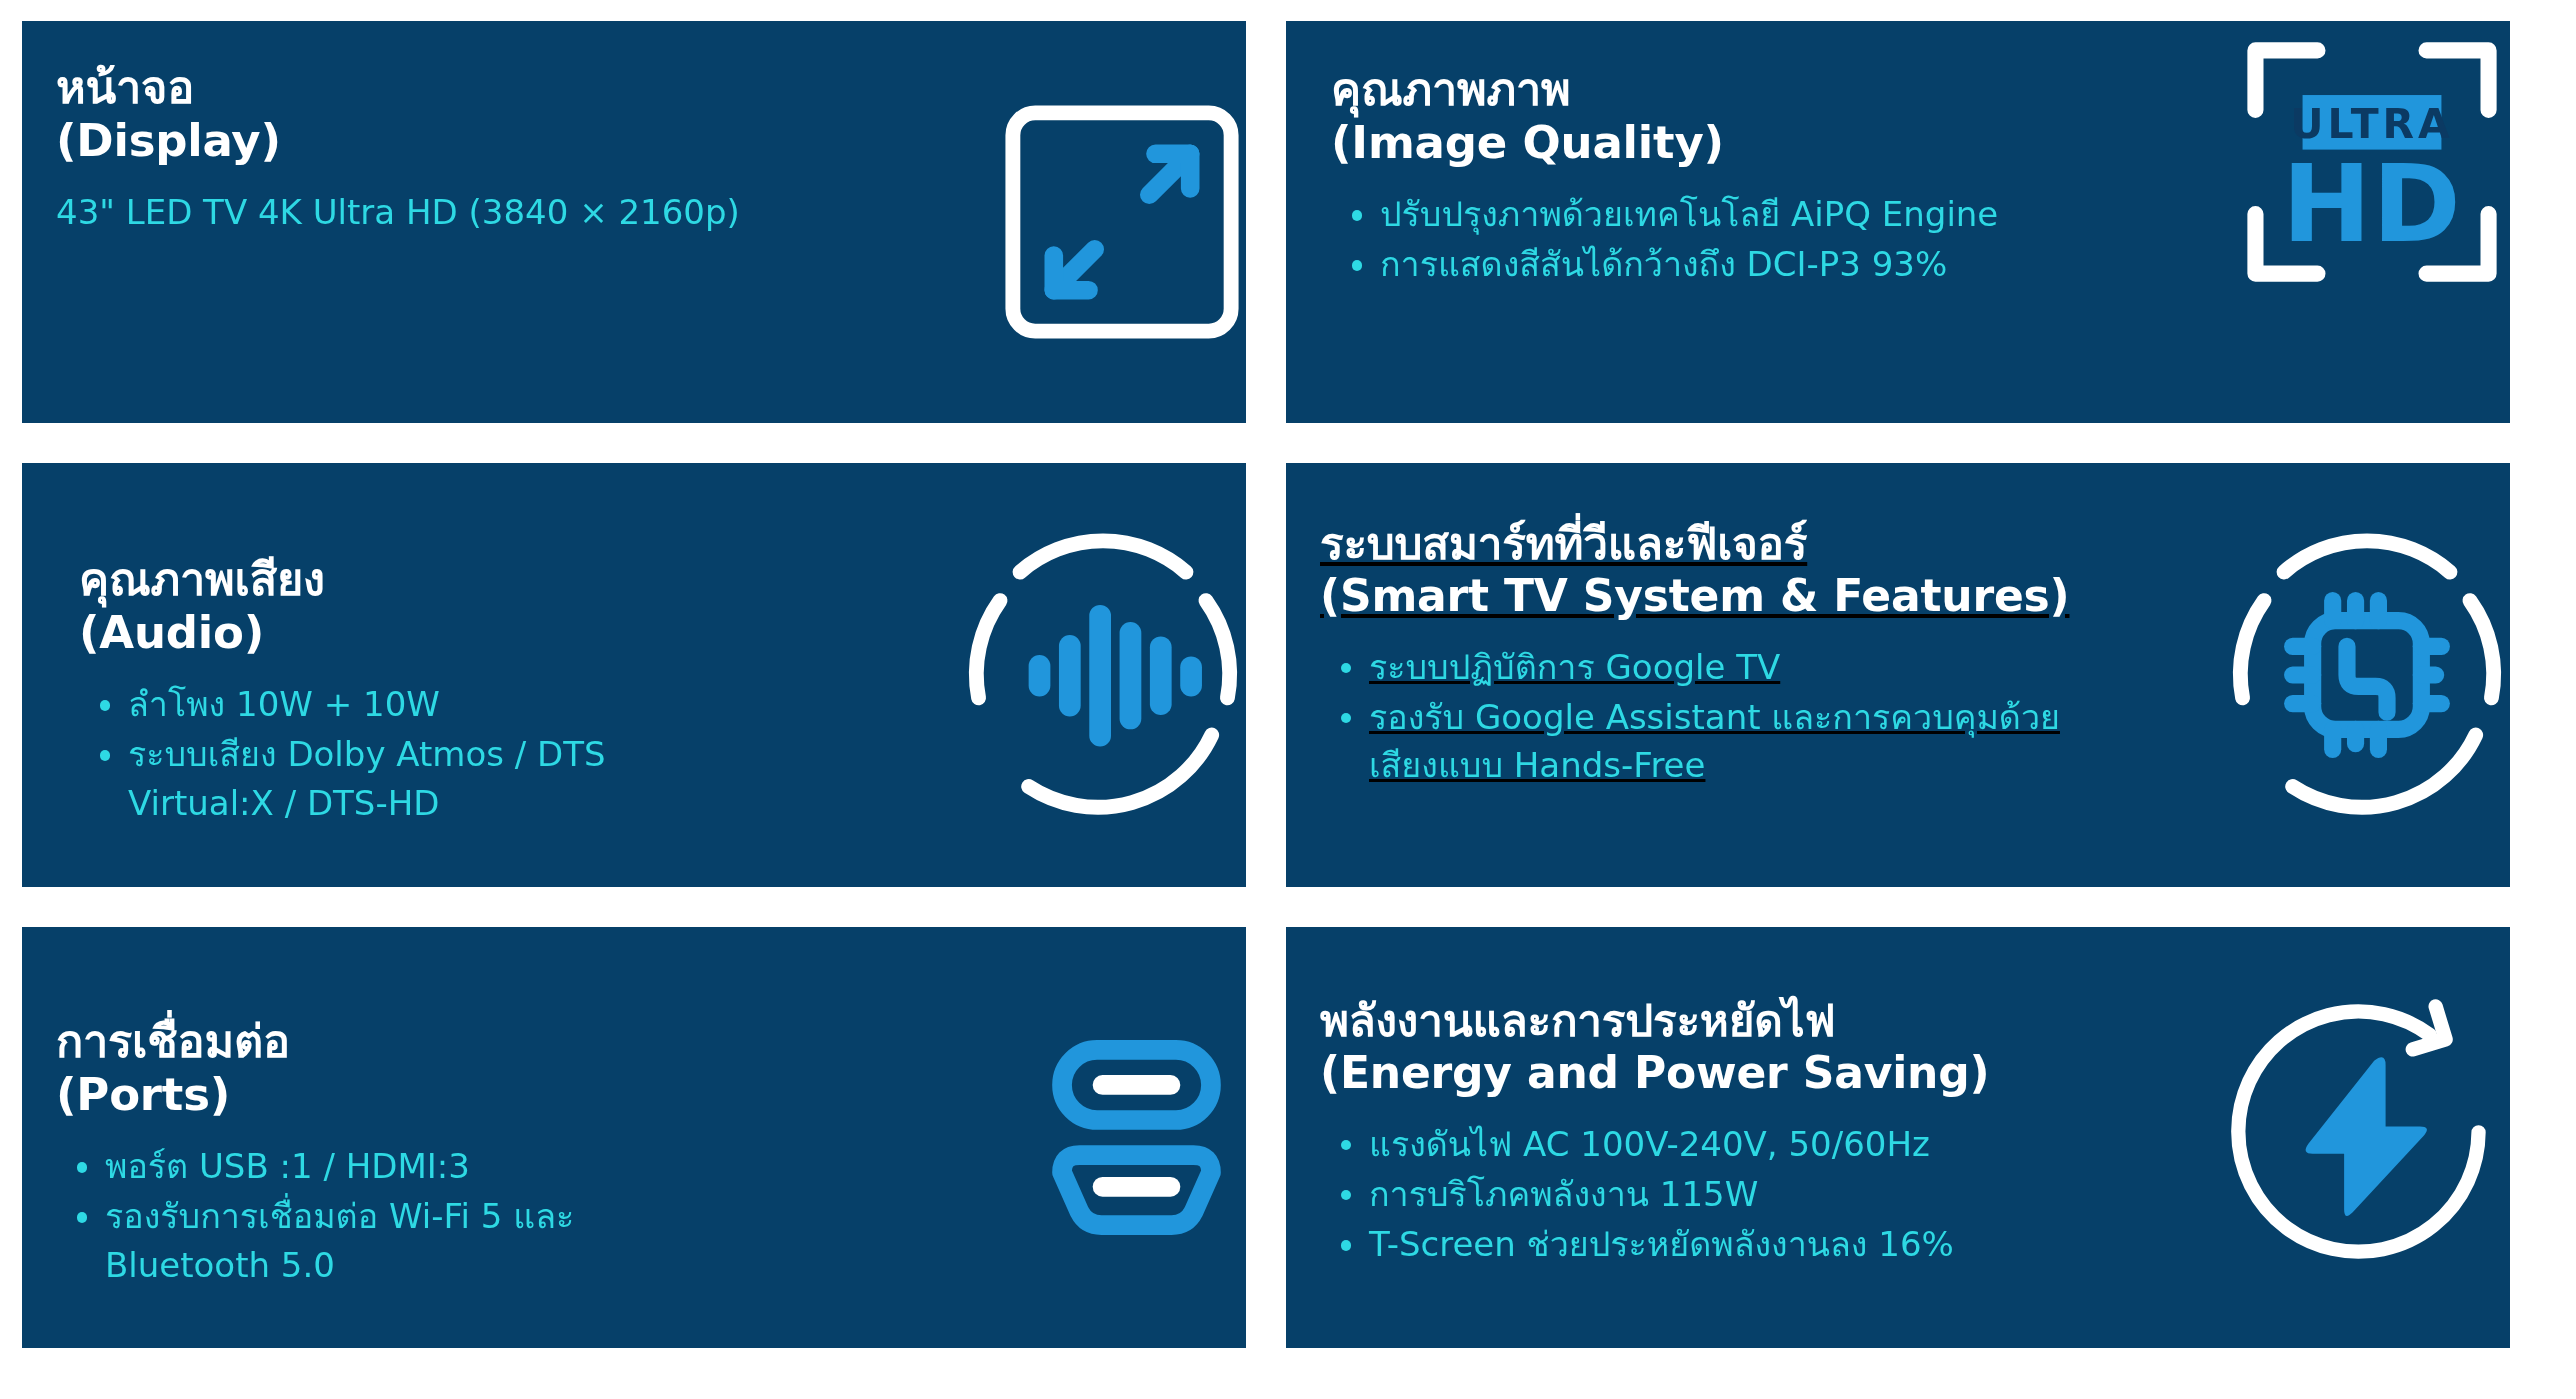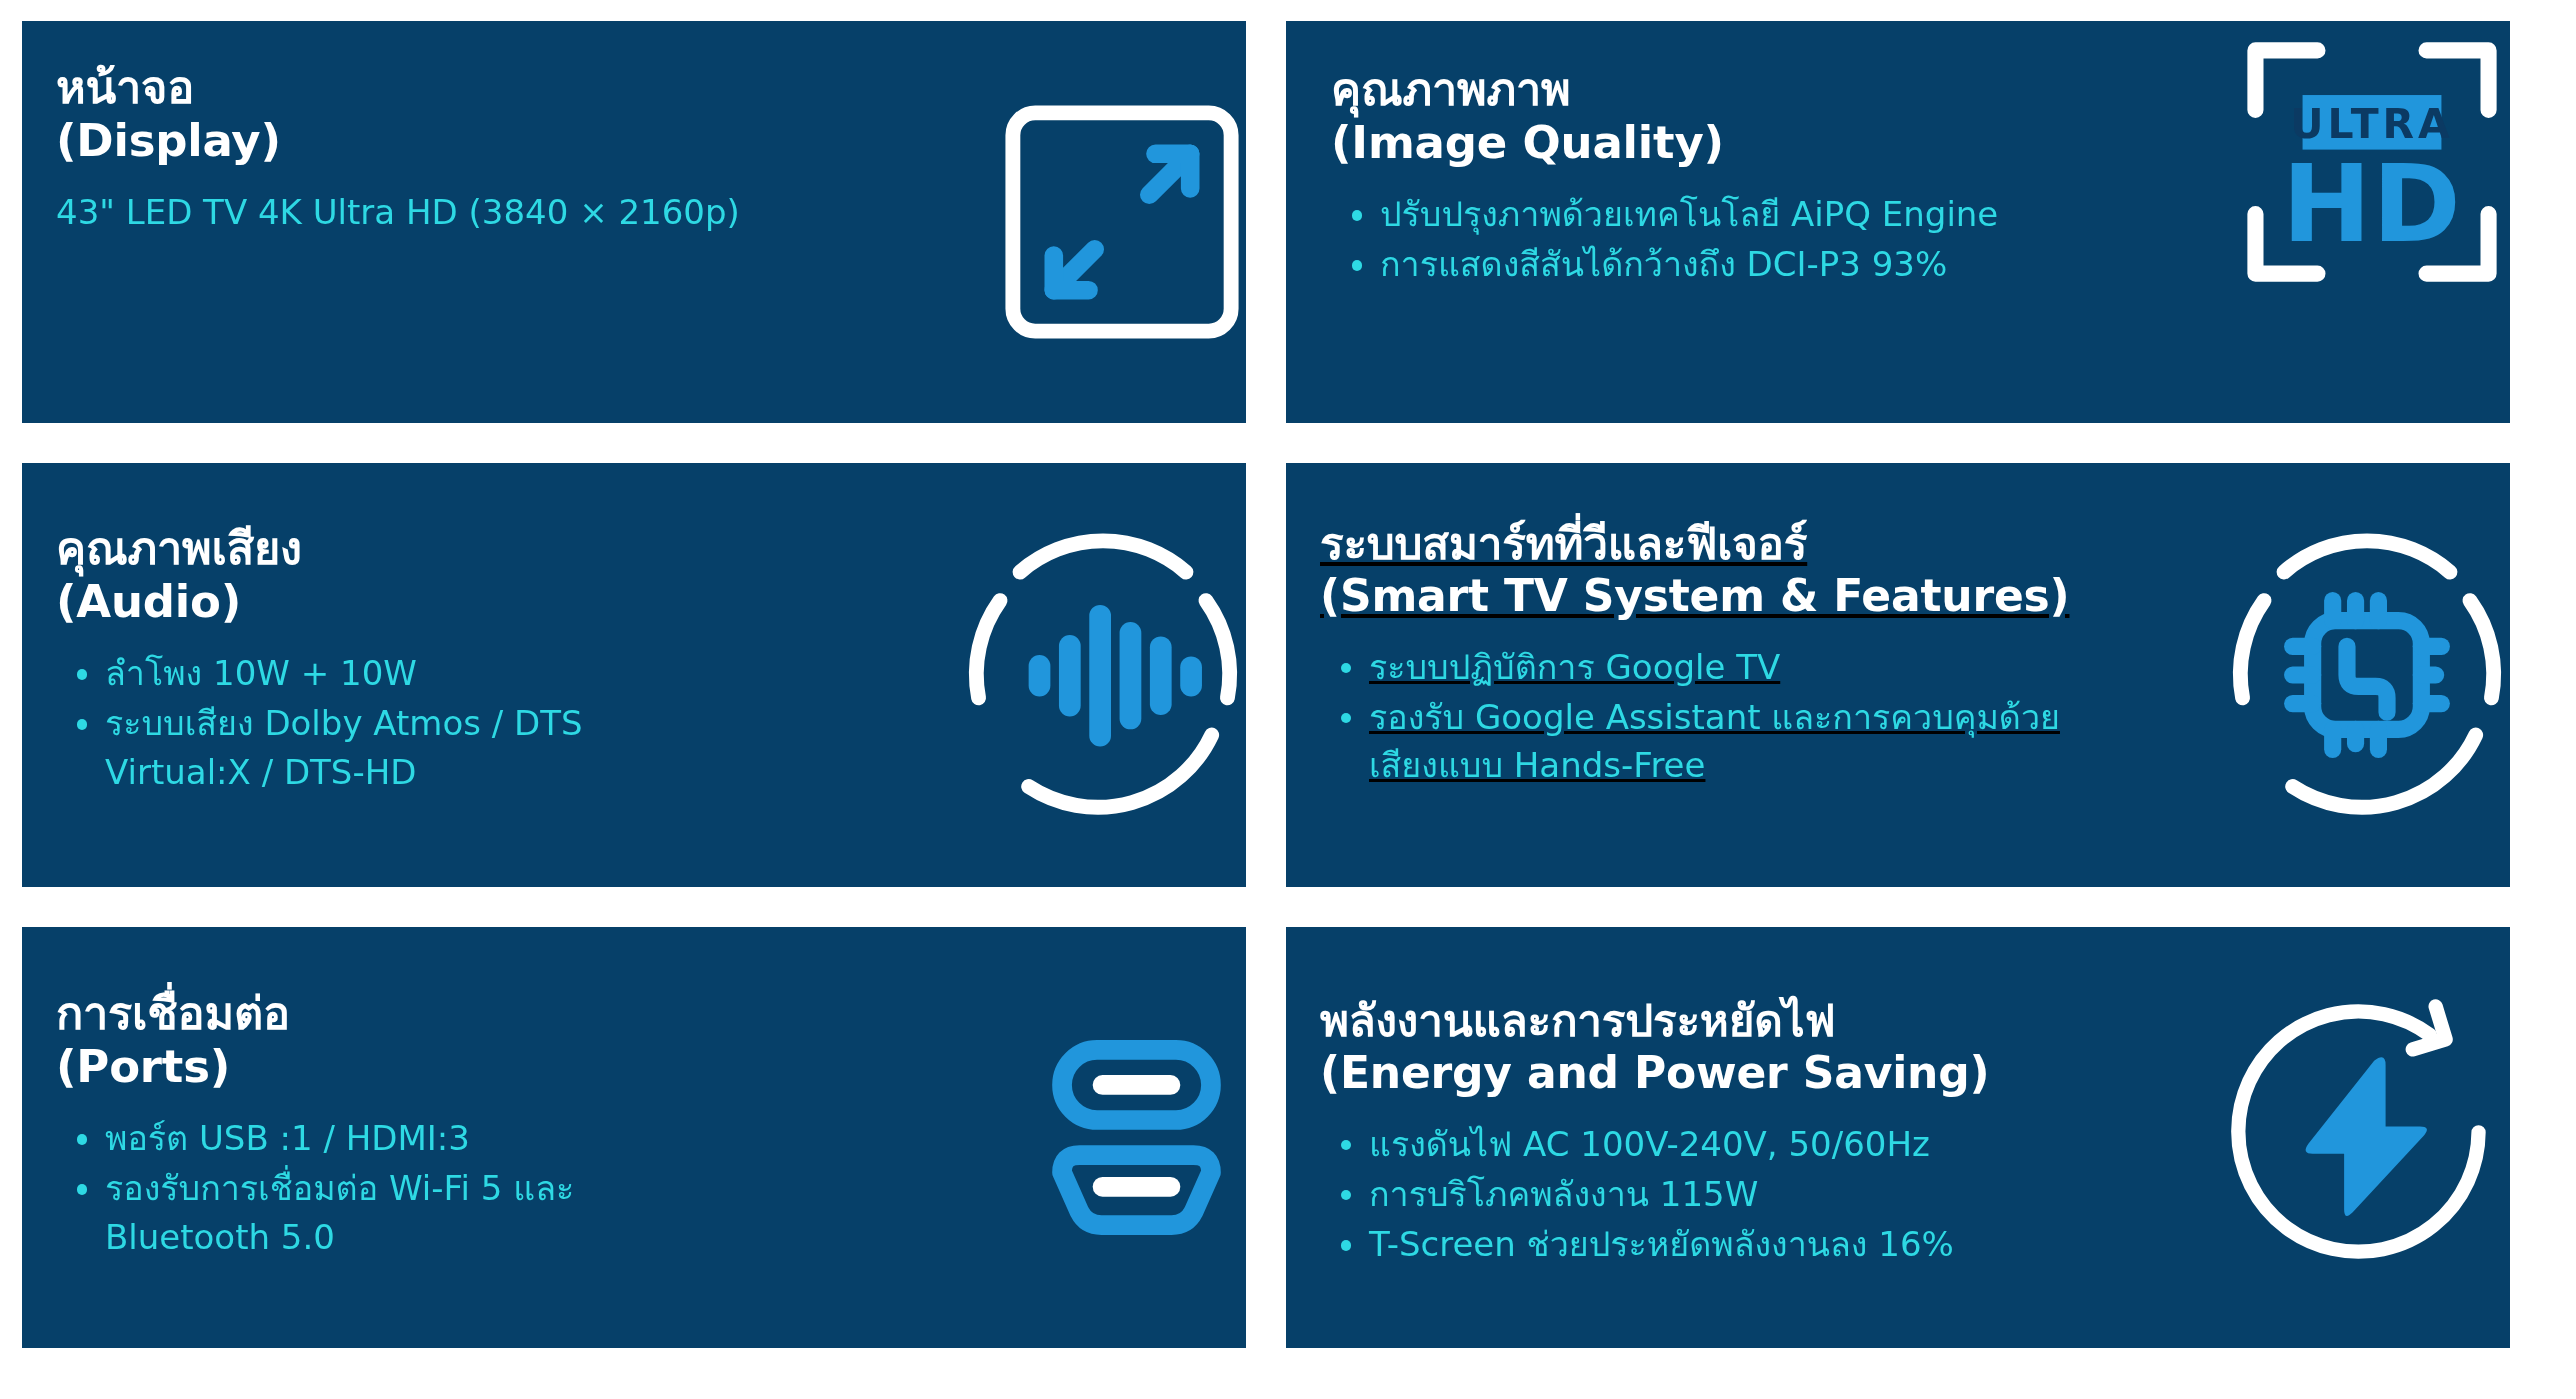--- a/index.html
+++ b/index.html
@@ -100,23 +100,23 @@
   .card-icon.icon-top {
     align-items: flex-start;
     padding-top: 17px;
   }
 
   
   .card-1 .card-text { padding-top: 40px; }
 
   
   .card-2 .card-text { padding-top: 42px; padding-left: 45px; }
-  .card-3 .card-text { padding-top: 59px; }
+  .card-3 .card-text { padding-top: 90px; margin-left: 23px; }
   .card-4 .card-text { padding-top: 55px; text-decoration: underline; }
-  .card-5 .card-text { padding-top: 60px; }
+  .card-5 .card-text { padding-top: 88px; }
   .card-6 .card-text { padding-top: 49px; margin-top: 19px; }
 
   .card-4 .card-title { font-size: 44px; }
   .card-6 .card-title { font-size: 44px; }
 </style>
 </head>
 <body>
 
 <div class="spec-grid">
 

